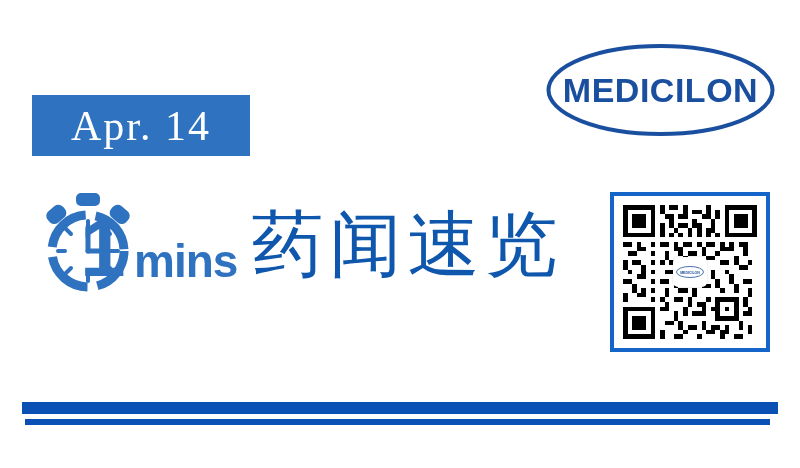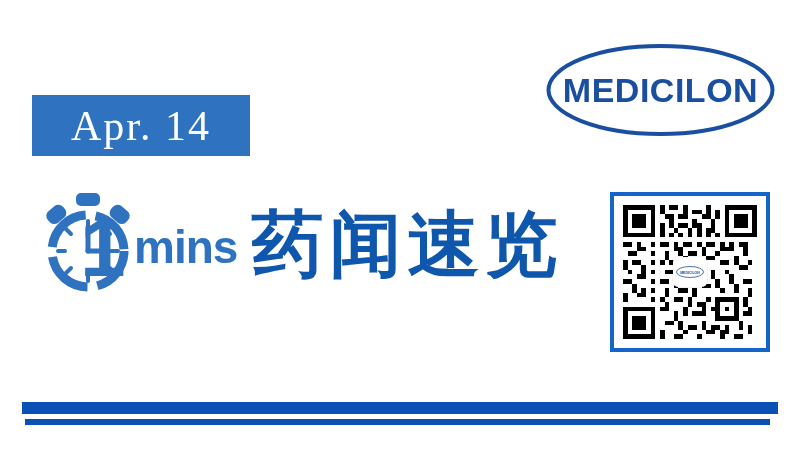--- a/index.html
+++ b/index.html
@@ -84,26 +84,26 @@
   }
   .mins-text {
     margin-left: -6px;
     font-family: "Liberation Sans", sans-serif;
     font-weight: bold;
     font-size: 46px;
     color: #2f72bf;
     letter-spacing: -1px;
     line-height: 1;
     position: relative;
-    top: 4px;
+    top: 18px;
   }
   .headline {
     margin-left: 14px;
     font-family: "Liberation Serif", serif;
-    font-weight: bold;
+    font-weight: normal;
     font-size: 72px;
     color: #0e57ad;
     letter-spacing: 6px;
     line-height: 1;
     position: relative;
     top: 2px;
     white-space: nowrap;
   }
 
   

